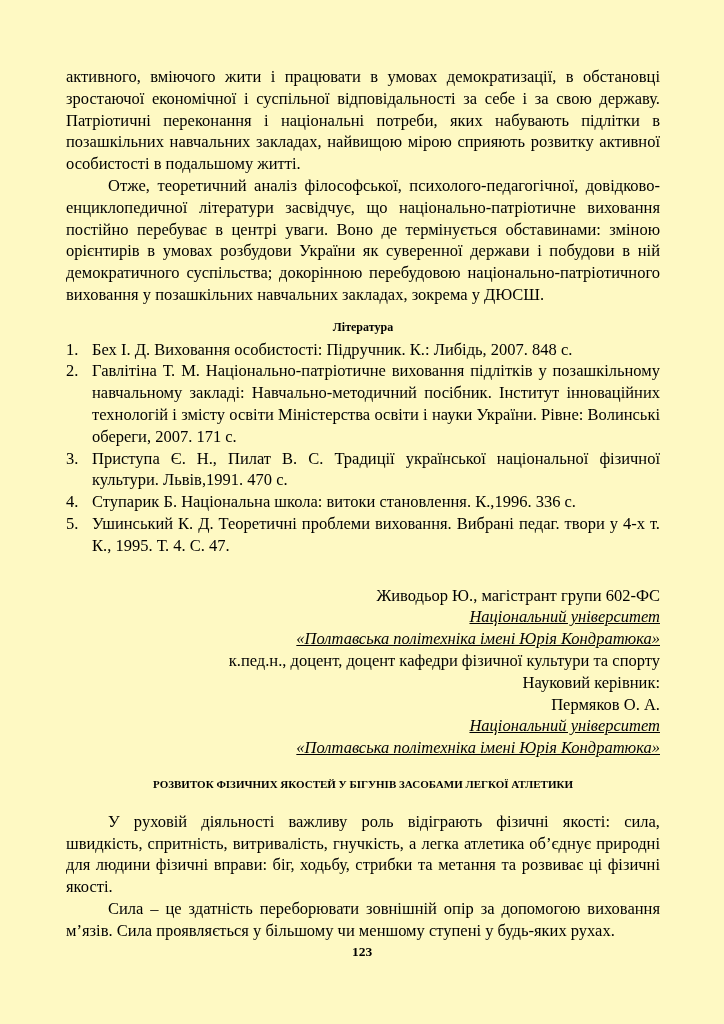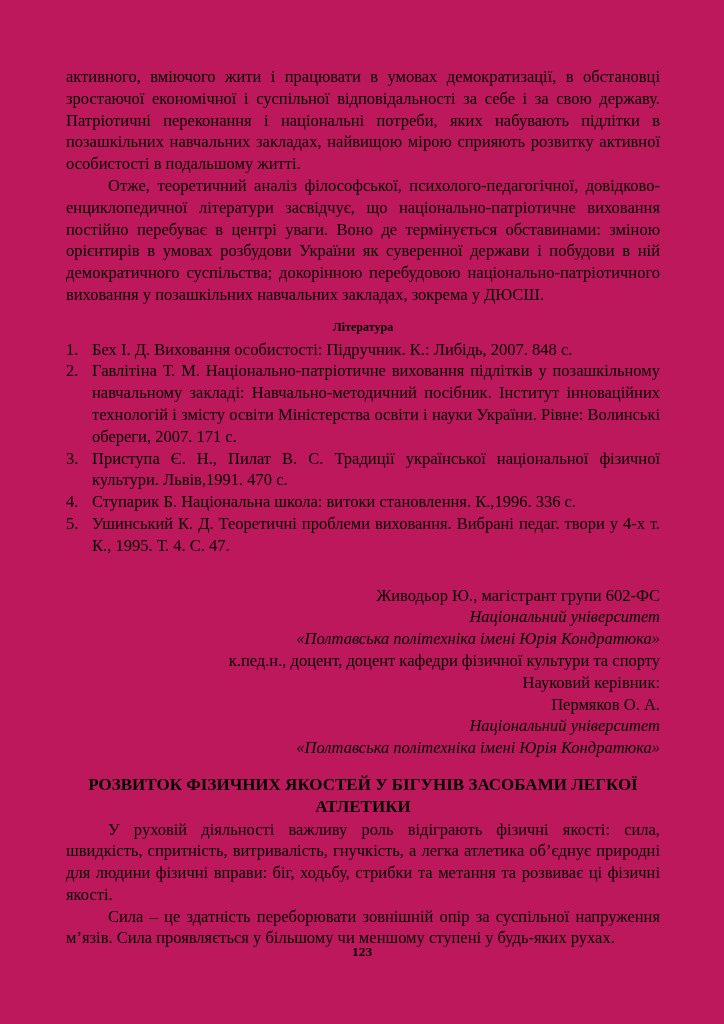--- a/index.html
+++ b/index.html
@@ -4,21 +4,21 @@
   <style>
     html, body {
       margin: 0;
       padding: 0;
       background: #ffffff;
     }
     .page {
       position: relative;
       width: 724px;
       height: 1024px;
-      background: #be185d;
+      background: #fef9c3;
       color: #000000;
       font-family: "Liberation Serif", "DejaVu Serif", serif;
       font-size: 16.5px;
       line-height: 21.8px;
       overflow: hidden;
       box-sizing: border-box;
     }
     .content {
       position: absolute;
       left: 66px;
@@ -55,29 +55,30 @@
     }
     .authors {
       margin-top: 28px;
       text-align: right;
     }
     .author-line {
       margin: 0;
     }
     .italic {
       font-style: italic;
+      text-decoration: underline;
     }
     .article-title {
       margin: 15px 0 0 0;
-      font-size: 17px;
+      font-size: 11px;
       font-weight: bold;
       text-align: center;
     }
     .article-paragraphs {
-      margin-top: 1px;
+      margin-top: 15px;
     }
     .page-number {
       position: absolute;
       top: 944px;
       left: 0;
       width: 100%;
       text-align: center;
       font-size: 13.5px;
       line-height: 16px;
       font-weight: bold;
@@ -125,19 +126,19 @@
       <div class="author-line">Науковий керівник:</div>
       <div class="author-line">Пермяков О. А.</div>
       <div class="author-line italic">Національний університет</div>
       <div class="author-line italic">«Полтавська політехніка імені Юрія Кондратюка»</div>
     </div>
 
     <h2 class="article-title">РОЗВИТОК ФІЗИЧНИХ ЯКОСТЕЙ У БІГУНІВ ЗАСОБАМИ ЛЕГКОЇ АТЛЕТИКИ</h2>
 
     <div class="article-paragraphs">
       <p class="body indent">У руховій діяльності важливу роль відіграють фізичні якості: сила, швидкість, спритність, витривалість, гнучкість, а легка атлетика об’єднує природні для людини фізичні вправи: біг, ходьбу, стрибки та метання та розвиває ці фізичні якості.</p>
-      <p class="body indent">Сила – це здатність переборювати зовнішній опір за суспільної напруження м’язів. Сила проявляється у більшому чи меншому ступені у будь-яких рухах.</p>
+      <p class="body indent">Сила – це здатність переборювати зовнішній опір за допомогою виховання м’язів. Сила проявляється у більшому чи меншому ступені у будь-яких рухах.</p>
     </div>
 
   </div>
 
   <div class="page-number">123</div>
 </div>
 
 </body></html>

